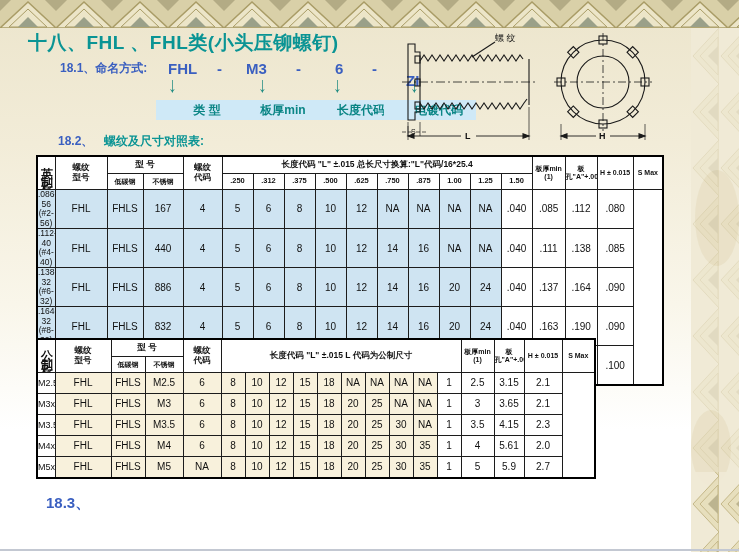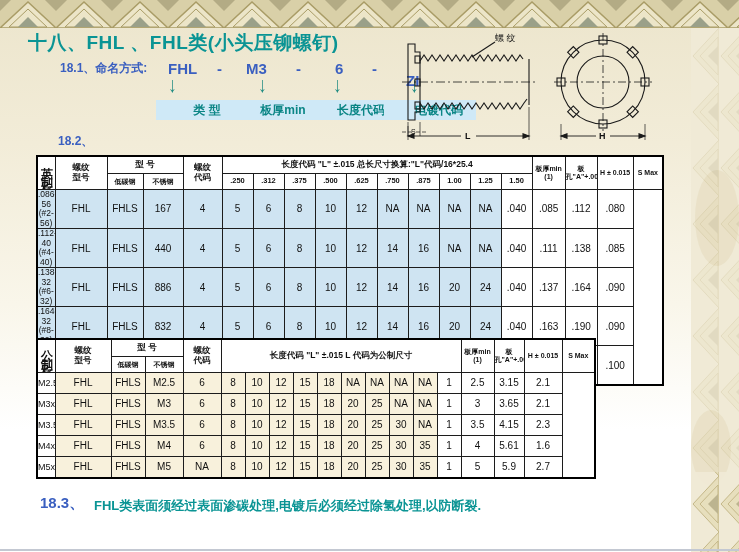--- a/index.html
+++ b/index.html
@@ -134,20 +134,21 @@
       <path d="M163,106 H198 M212,106 H247" stroke-width="0.9"></path>
       <path d="M163,106 l6,-2.2 v4.4 z M247,106 l-6,-2.2 v4.4 z" fill="#1a1a1a"></path>
     </g>
     <text x="97" y="11" font-size="9" fill="#111">螺 纹</text>
     <text x="13" y="104" font-size="7" fill="#111">S</text>
     <text x="67" y="109" font-size="9" font-weight="bold" fill="#111">L</text>
     <text x="201" y="109" font-size="9" font-weight="bold" fill="#111">H</text>
   </svg>
 
   <span class="abs h18 blue" style="left:58px;top:133px">18.2、</span>
+  <span class="abs h18 teal" style="left:104px;top:133px">螺纹及尺寸对照表:</span>
 
   <div class="abs" style="left:36px;top:155px" id="t1-host">
       <table class="spec" style="width: 626px;">
         <colgroup>
           <col style="width: 18px;">
           <col style="width: 52px;">
           <col style="width: 36px;">
           <col style="width: 40px;">
           <col style="width: 39px;">
           <col style="width: 31px;">
@@ -420,21 +421,21 @@
             <td class="val cellcream">12</td>
             <td class="val cellcream">15</td>
             <td class="val cellcream">18</td>
             <td class="val cellcream">20</td>
             <td class="val cellcream">25</td>
             <td class="val cellcream">30</td>
             <td class="val cellcream">35</td>
             <td class="val">1</td>
             <td class="val">4</td>
             <td class="val">5.61</td>
-            <td class="val">1.6</td>
+            <td class="val">2.0</td>
           </tr>
           <tr style="height: 21px;">
             <td class="typ" style="font-size: 9px;">M5x0.8</td>
             <td class="val cellcream">FHL</td>
             <td class="val cellcream">FHLS</td>
             <td class="val cellcream">M5</td>
             <td class="val cellcream">NA</td>
             <td class="val cellcream">8</td>
             <td class="val cellcream">10</td>
             <td class="val cellcream">12</td>
@@ -446,17 +447,16 @@
             <td class="val cellcream">35</td>
             <td class="val">1</td>
             <td class="val">5</td>
             <td class="val">5.9</td>
             <td class="val">2.7</td>
           </tr>
         </tbody>
       </table>
     </div>
 
-  <span class="abs note-num" style="left:40px;top:494px">18.3、</span>
-  <span class="abs note-txt" style="left:94px;top:497px">FHL类表面须经过表面渗碳处理,电镀后必须经过除氢处理,以防断裂.</span>
+  <span class="abs note-num" style="left:46px;top:494px">18.3、</span>
 
   <div class="bottomline"></div>
 </div>
 
 </body></html>

